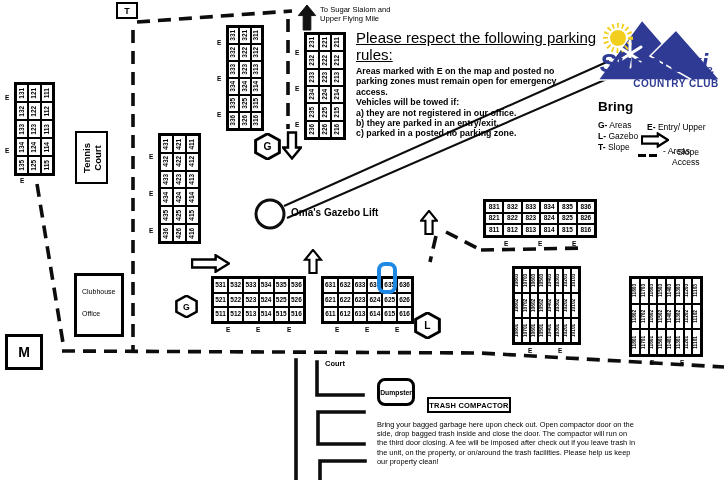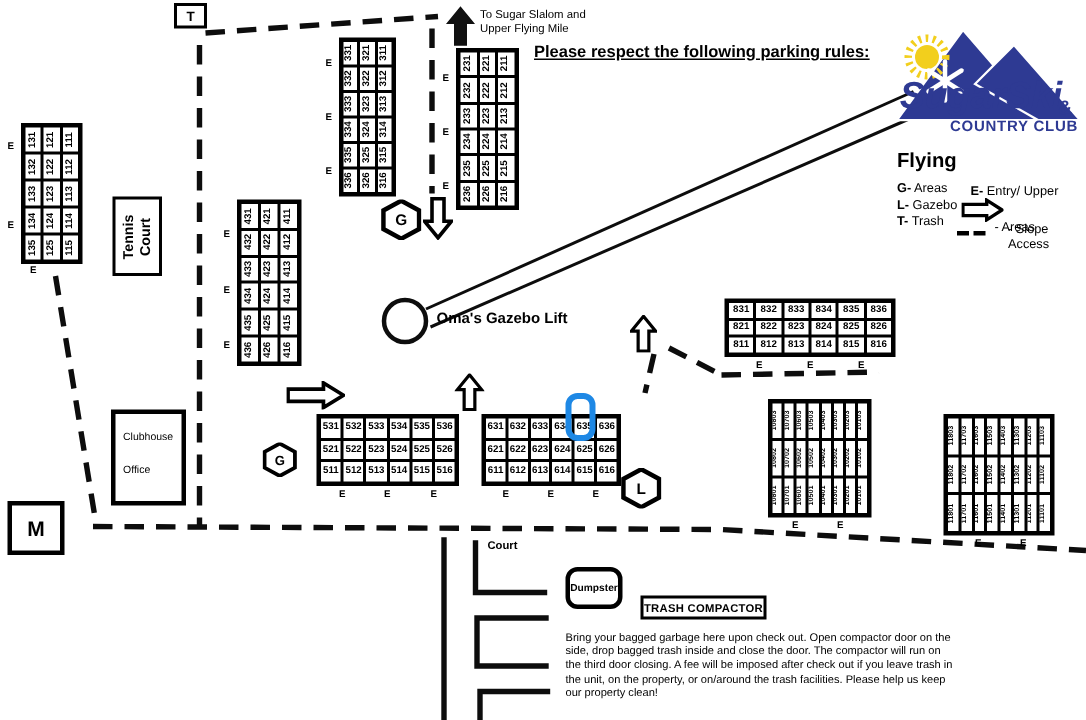--- a/index.html
+++ b/index.html
@@ -5,21 +5,21 @@
   html,body{margin:0;padding:0;background:#fff;}
   #map{position:relative;width:724px;height:480px;background:#fff;overflow:hidden;
        font-family:"Liberation Sans",sans-serif;color:#000;}
   .abs{position:absolute;}
   .block{position:absolute;background:#000;padding:3px;display:grid;gap:2px;box-sizing:border-box;z-index:2;}
   .cell{background:#fff;display:flex;align-items:center;justify-content:center;font-weight:700;line-height:1;overflow:hidden;}
   .rot{transform:rotate(-90deg);white-space:nowrap;}
   .elabel{position:absolute;font-size:6.5px;font-weight:700;z-index:3;}
   .sqbox{position:absolute;background:#fff;border:2.5px solid #000;display:flex;align-items:center;justify-content:center;font-weight:700;box-sizing:border-box;z-index:2;}
   .rules{position:absolute;left:356px;top:29px;width:250px;z-index:3;}
-  .rules .t{font-size:11px;font-weight:700;text-decoration:underline;margin-bottom:3px;}
+  .rules .t{font-size:15px;font-weight:400;text-decoration:underline;margin-bottom:3px;}
   .rules .b{font-size:8.8px;font-weight:700;line-height:10.4px;white-space:pre-line;}
   .note{position:absolute;left:377px;top:420px;width:262px;font-size:7.4px;line-height:9.2px;z-index:3;}
   .legend{position:absolute;left:596px;top:99px;width:126px;height:62px;z-index:3;font-size:8.5px;}
   .legend .hd{position:absolute;left:2px;top:0;font-size:13.5px;font-weight:700;}
   .lk{font-weight:700;}
   .hex{position:absolute;z-index:3;}
   .arrow{position:absolute;z-index:3;}
   .roadicon{display:inline-block;width:8px;height:3.5px;background:#000;margin-right:3px;}
   .highlight{position:absolute;left:377px;top:262px;width:20px;height:32px;border:4px solid #1e88e5;border-radius:8px;z-index:5;box-sizing:border-box;}
   .smalltext{white-space:pre-line;}
@@ -63,27 +63,34 @@
       <line x1="23" y1="39" x2="45" y2="53"></line>
       <line x1="45" y1="39" x2="23" y2="53"></line>
     </g>
     <text x="58" y="64" font-size="25" font-style="italic" font-weight="bold" text-anchor="middle" fill="#2e3a93">SugarSki</text>
     <text x="114" y="68" font-size="13" font-weight="bold" text-anchor="middle" fill="#2e3a93">&amp;</text>
     <text x="80" y="79" font-size="10" font-weight="bold" text-anchor="middle" letter-spacing="0.5" fill="#2e3a93">COUNTRY CLUB</text>
   </svg>
 
   <div class="rules">
     <div class="t">Please respect the following parking rules:</div>
+    <div class="b">Areas marked with E on the map and posted no
+parking zones must remain open for emergency
+access.
+Vehicles will be towed if:
+a) they are not registered in our office.
+b) they are parked in an entry/exit.
+c) parked in a posted no parking zone.</div>
   </div>
 
   <div class="legend">
-    <div class="hd">Flying</div>
+    <div class="hd">Bring</div>
     <div class="abs" style="left:2px;top:21px"><span class="lk">G-</span> <span>Areas</span></div>
     <div class="abs" style="left:2px;top:32px"><span class="lk">L-</span> <span>Gazebo</span></div>
-    <div class="abs" style="left:2px;top:43px"><span class="lk">T-</span> <span>Trash</span></div>
+    <div class="abs" style="left:2px;top:43px"><span class="lk">T-</span> <span>Slope</span></div>
     <div class="abs" style="left:51px;top:23px"><span class="lk">E-</span> <span>Entry/ Upper</span></div>
     <svg class="abs" style="left:45px;top:33px" width="28" height="16" viewBox="0 0 30 16">
       <path d="M29,8 L18,1 L18,4 L1,4 L1,12 L18,12 L18,15 Z" fill="#fff" stroke="#000" stroke-width="2.4"></path>
     </svg>
     <div class="abs" style="left:76px;top:48px">- Slope Access</div>
     <div class="abs" style="left:42px;top:50px"><span class="roadicon"></span><span class="roadicon"></span></div>
     <div class="abs" style="left:67px;top:47px">- Areas</div>
   </div>
 
   <div class="sqbox" style="left:116px;top:2px;width:22px;height:17px;font-size:9px">

